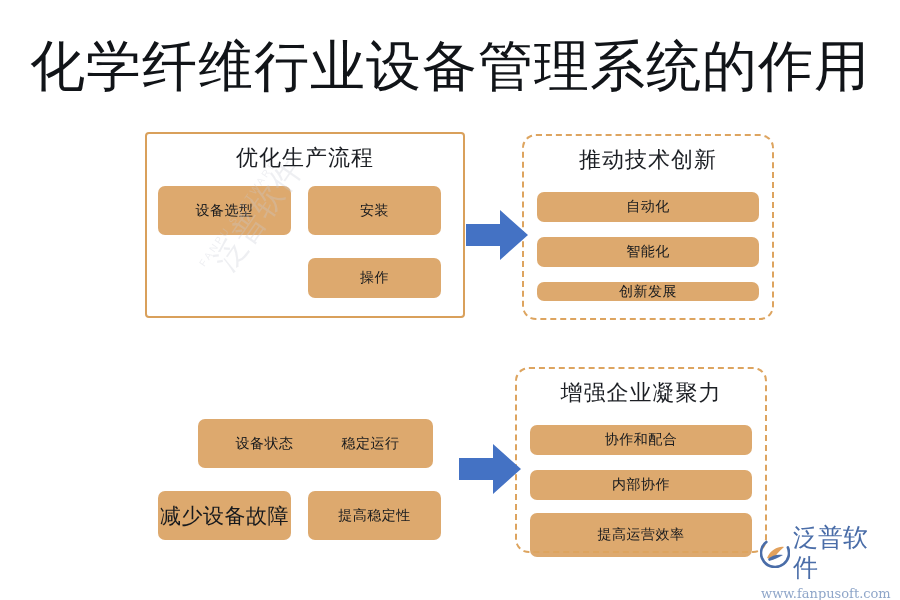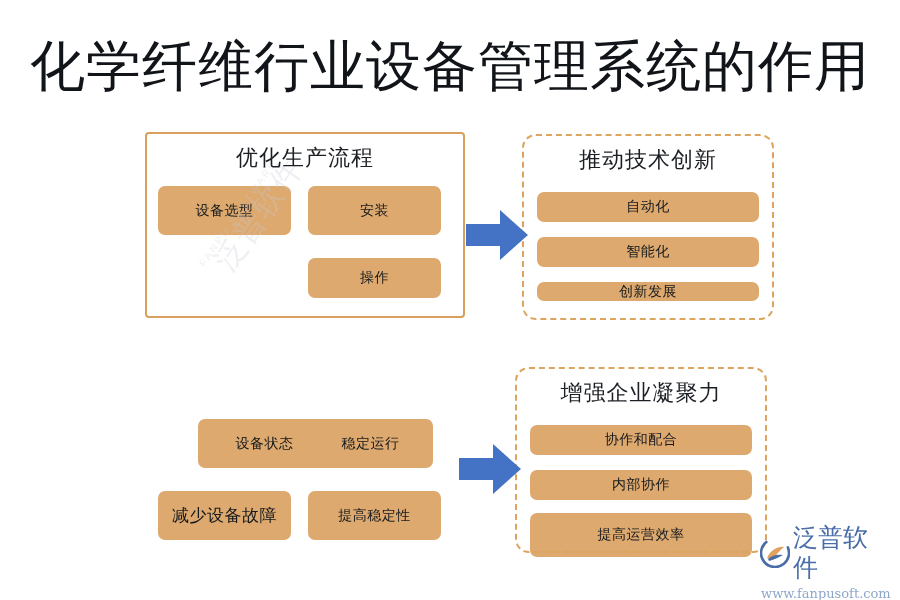--- a/index.html
+++ b/index.html
@@ -110,21 +110,21 @@
     border-radius: 7px;
     color: #16191d;
     font-size: 14px;
     display: flex;
     align-items: center;
     justify-content: center;
     font-family: "DejaVu Serif", "Liberation Serif", serif;
     letter-spacing: 0.5px;
     white-space: nowrap;
   }
-  .tile.wide { font-size: 17px; }
+  .tile.wide { font-size: 21px; }
 
   
   .arrow {
     position: absolute;
     z-index: 6;
   }
 
   
   .logo {
     position: absolute;

